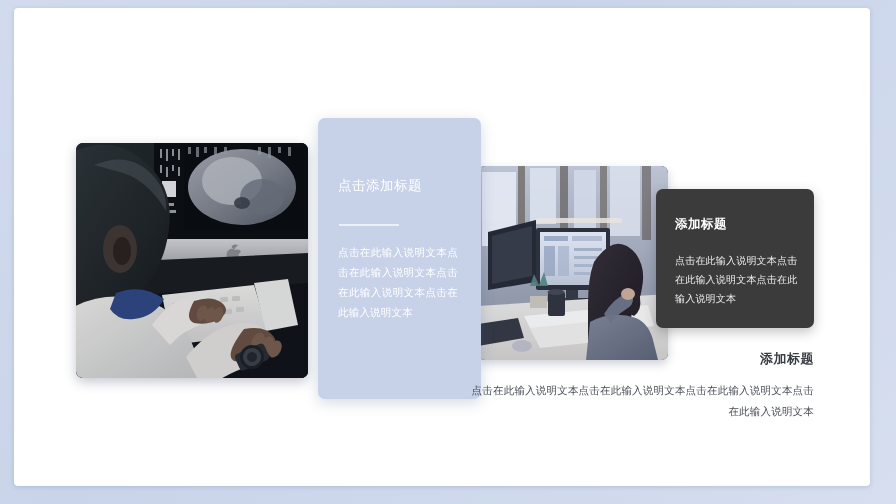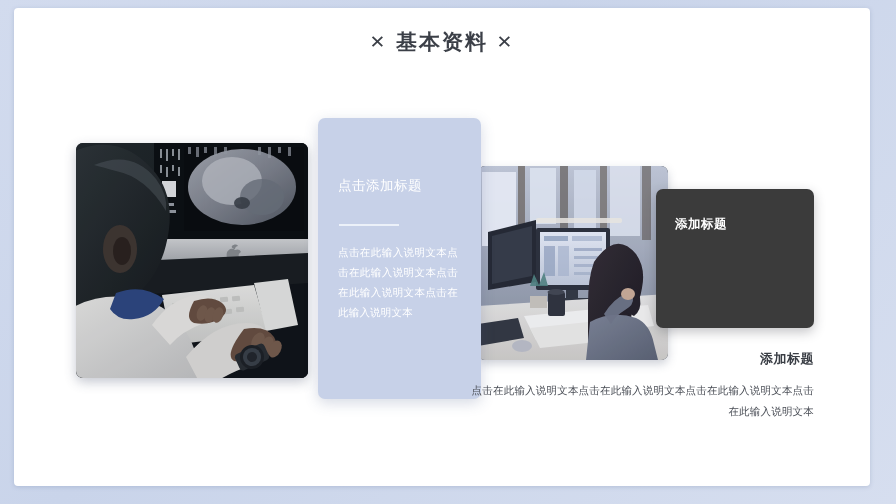--- a/index.html
+++ b/index.html
@@ -175,23 +175,20 @@
     letter-spacing: .2px;
   }
 </style>
 </head>
 <body>
 
 <div id="slide">
 
   <div id="panel">
 
-    <div id="heading">
-      <span class="x-mark">✕</span><span class="htext">基本资料</span><span class="x-mark">✕</span>
-    </div>
 
     <div class="photo" id="photo-right">
       <svg width="190" height="194" viewBox="0 0 190 194">
         <defs>
           <linearGradient id="rwall" x1="0" y1="0" x2="0" y2="1">
             <stop offset="0%" stop-color="#b9c0cc"></stop>
             <stop offset="55%" stop-color="#9aa3b2"></stop>
             <stop offset="100%" stop-color="#6f7embed"></stop>
           </linearGradient>
           <linearGradient id="rwall2" x1="0" y1="0" x2="0" y2="1">
@@ -412,20 +409,21 @@
     </div>
 
     <div id="card-blue">
       <div class="card-title">点击添加标题</div>
       <div class="divider"></div>
       <div class="card-body">点击在此输入说明文本点击在此输入说明文本点击在此输入说明文本点击在此输入说明文本</div>
     </div>
 
     <div id="card-dark">
       <div class="card-title">添加标题</div>
+      <div class="card-body">点击在此输入说明文本点击在此输入说明文本点击在此输入说明文本</div>
     </div>
 
     <div id="caption-right">
       <div class="cap-title">添加标题</div>
       <div class="cap-body">点击在此输入说明文本点击在此输入说明文本点击在此输入说明文本点击在此输入说明文本</div>
     </div>
 
   </div>
 </div>
 

